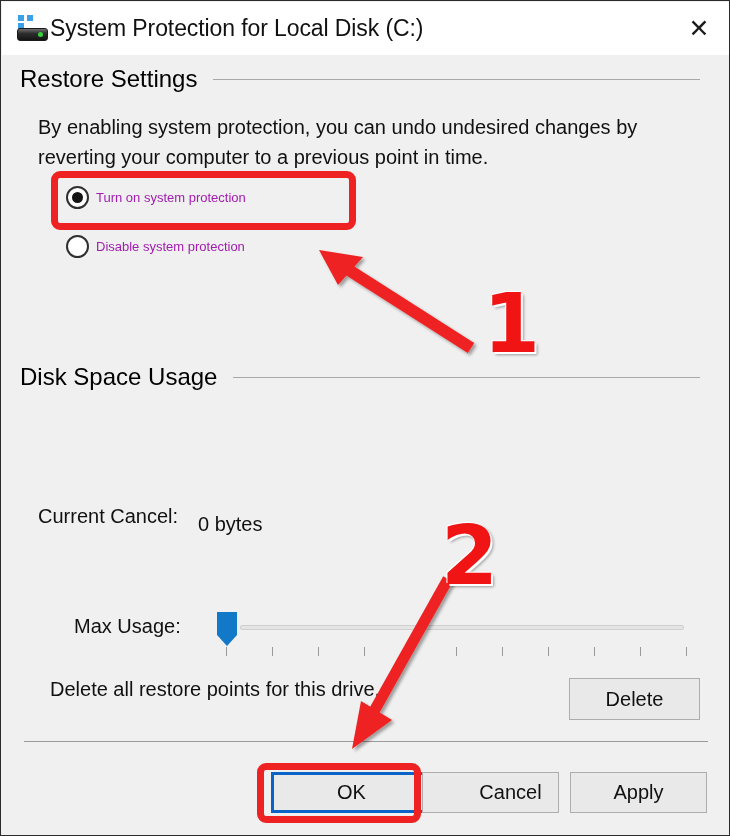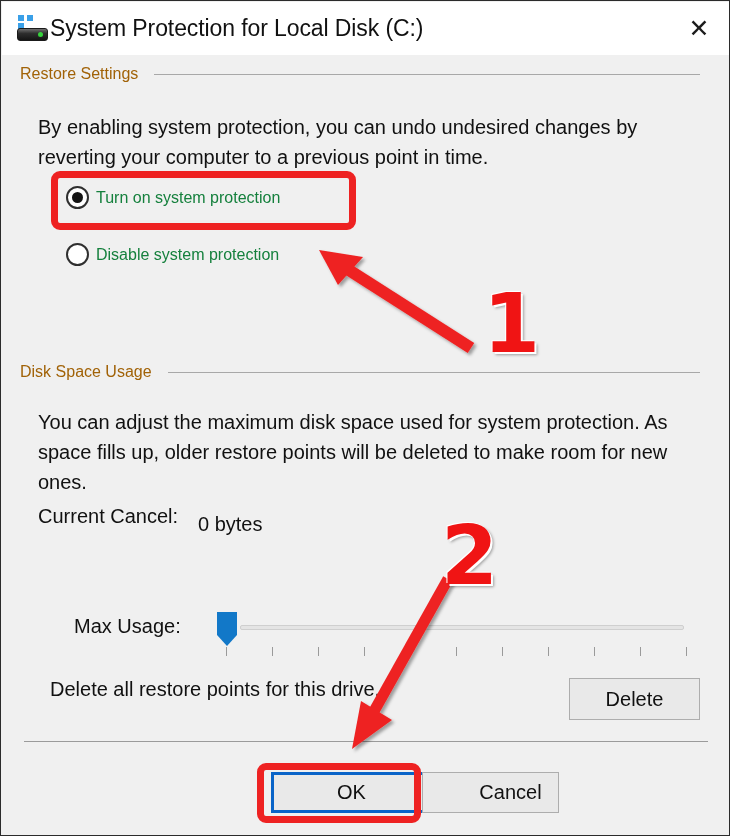--- a/index.html
+++ b/index.html
@@ -98,22 +98,22 @@
 
   
   .group-header {
     position: absolute;
     display: flex;
     align-items: center;
     width: 680px;
     left: 18px;
   }
   .group-header .gh-label {
-    font-size: 16px;
-    color: #a16207;
+    font-size: 24px;
+    color: #000000;
     white-space: nowrap;
     padding-right: 16px;
   }
   .group-header .gh-rule {
     flex: 1;
     height: 1px;
     background: #a8a8a8;
   }
 
   .body-text {
@@ -142,22 +142,22 @@
   .radio-mark.checked::after {
     content: "";
     position: absolute;
     left: 4px; top: 4px;
     width: 11px; height: 11px;
     border-radius: 50%;
     background: #141414;
   }
   .radio-label {
     margin-left: 7px;
-    font-size: 16px;
-    color: #15803d;
+    font-size: 13px;
+    color: #a21caf;
     white-space: nowrap;
   }
 
   
   #slider-track {
     position: absolute;
     left: 238px; top: 570px;
     width: 444px; height: 5px;
     background: #e4e4e4;
     border: 1px solid #cfcfcf;
@@ -267,31 +267,30 @@
       <span class="gh-rule"></span>
     </div>
 
     <div class="body-text" style="left:36px; top:57px; width:630px;">By enabling system protection, you can undo undesired changes by reverting your computer to a previous point in time.</div>
 
     <div class="radio-row" style="left:64px; top:131px;">
       <span class="radio-mark checked"></span>
       <span class="radio-label">Turn on system protection</span>
     </div>
 
-    <div class="radio-row" style="left:64px; top:188px;">
+    <div class="radio-row" style="left:64px; top:180px;">
       <span class="radio-mark"></span>
       <span class="radio-label">Disable system protection</span>
     </div>
 
     <div class="group-header" style="top:308px;">
       <span class="gh-label">Disk Space Usage</span>
       <span class="gh-rule"></span>
     </div>
 
-    <div class="body-text" style="left:36px; top:352px; width:640px;">You can adjust the maximum disk space used for system protection. As space fills up, older restore points will be deleted to make room for new ones.</div>
 
     <div class="field-label" style="left:36px; top:450px;">Current Cancel:</div>
     <div class="field-label" style="left:196px; top:450px;margin-top:8px;">0 bytes</div>
 
     <div class="field-label" style="left:36px; top:560px;margin-left:36px;">Max Usage:</div>
 
     <div id="slider-track"></div>
     <div id="slider-thumb">
       <div class="thumb-shape"></div>
     </div>
@@ -308,20 +307,21 @@
     <div class="tick" style="left:684px;"></div>
 
     <div class="field-label" style="left:48px; top:623px;">Delete all restore points for this drive.</div>
 
     <div class="win-button" style="left:567px; top:623px; width:131px; height:42px;">Delete</div>
 
     <div id="bottom-rule"></div>
 
     <div class="win-button focused" style="left:269px; top:717px; width:161px; height:41px;">OK</div>
     <div class="win-button" style="left:420px; top:717px; width:137px; height:41px;padding-left:40px;">Cancel</div>
+    <div class="win-button" style="left:568px; top:717px; width:137px; height:41px;">Apply</div>
   </div>
 
   <div id="annotations">
 
     <div class="anno-box" style="left:50px; top:170px; width:305px; height:59px;"></div>
 
     <div class="anno-box" style="left:256px; top:762px; width:164px; height:60px;"></div>
 
     <svg width="730" height="836" style="position:absolute; left:0; top:0;">
       <defs>

